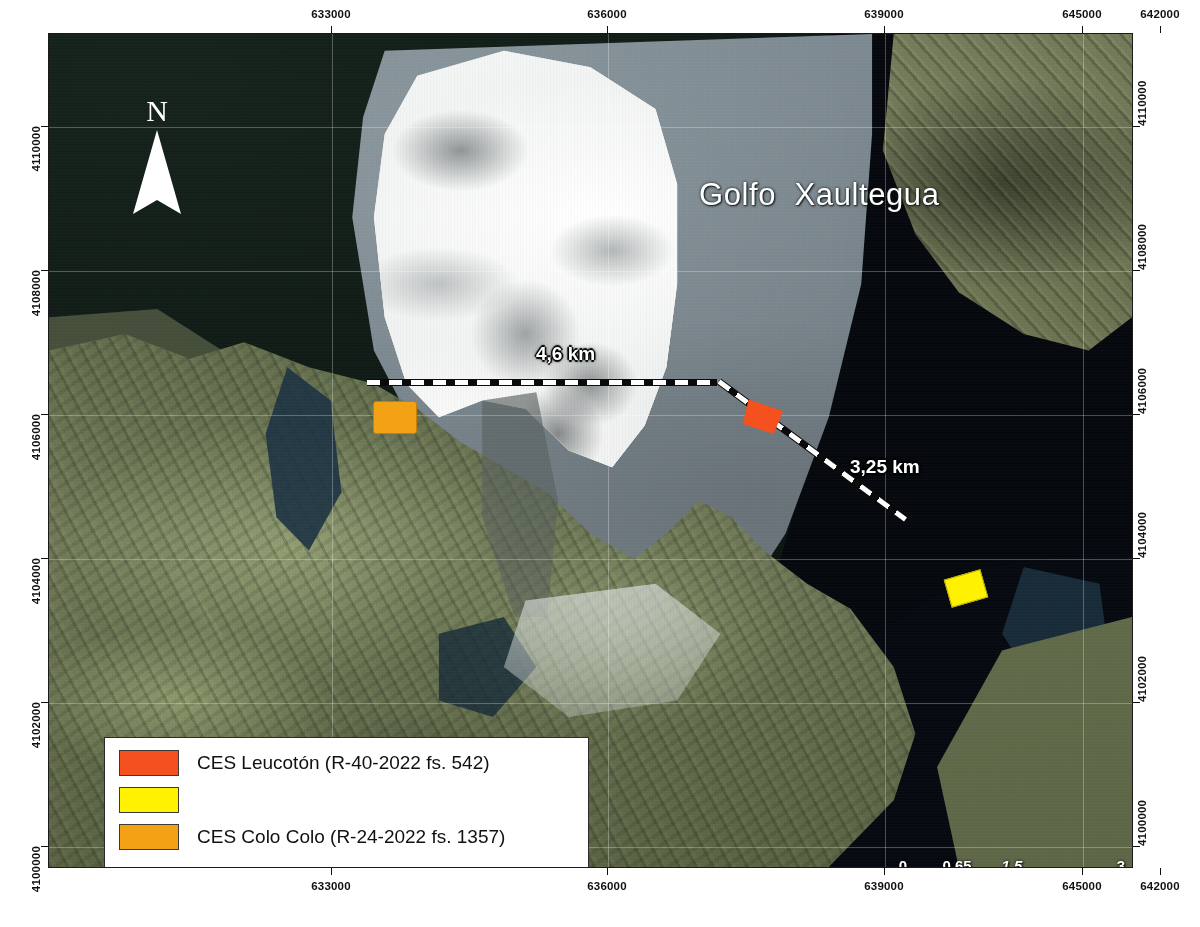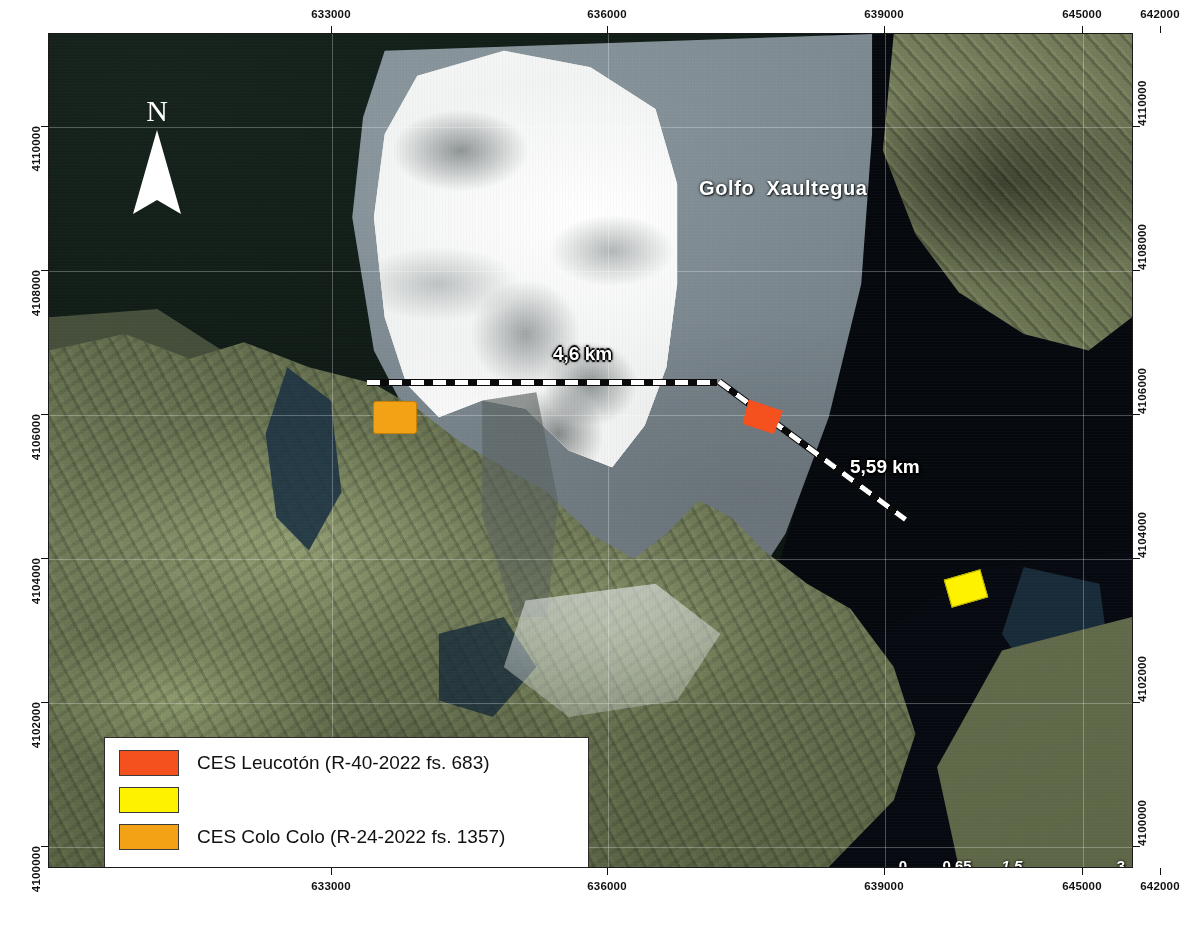--- a/index.html
+++ b/index.html
@@ -181,21 +181,21 @@
   
   #north-arrow{position:absolute;left:80px;top:62px;width:56px;height:120px;}
   #north-letter{
     position:absolute;left:0;top:0;width:56px;text-align:center;
     font-family:"Liberation Serif", serif;font-size:30px;color:#fff;line-height:1;
   }
 
   
   #gulf-label{
     position:absolute;left:650px;top:143px;
-    font-size:20px;font-weight:700;color:#ffffff;letter-spacing:.6px;
+    font-size:31px;font-weight:400;color:#ffffff;letter-spacing:.6px;
     text-shadow:0 0 3px rgba(20,28,28,.95), 1px 1px 2px rgba(0,0,0,.85);
     white-space:pre;
   }
 
   
   .meas-line{position:absolute;transform-origin:0 50%;height:7px;}
   .meas-line .casing{position:absolute;left:0;top:0;height:100%;width:100%;background:#0b0b0b;}
   .meas-line .dashes{
     position:absolute;left:0;top:1px;height:5px;width:100%;
     background:repeating-linear-gradient(90deg,#ffffff 0 13px, transparent 13px 22px);
@@ -281,47 +281,47 @@
         <polygon points="28,0 52,84 28,70 4,84" fill="#ffffff"></polygon>
       </svg>
     </div>
 
     <div id="gulf-label">Golfo  Xaultegua</div>
 
     <div class="meas-line" style="left:318px;top:345px;width:350px;">
       <div class="casing"></div>
       <div class="dashes"></div>
     </div>
-    <div class="meas-text" style="left:504px;top:309px;">4,6 km</div>
+    <div class="meas-text" style="left:487px;top:309px;">4,6 km</div>
 
     <div class="meas-line" style="left:670px;top:344px;width:232px;transform:rotate(36.5deg);">
       <div class="casing"></div>
       <div class="dashes"></div>
     </div>
-    <div class="meas-text" style="left:801px;top:422px;">5,59 km</div>
+    <div class="meas-text" style="left:801px;top:422px;">3,25 km</div>
 
     <div class="site" id="site-colocolo"></div>
     <div class="site" id="site-leucoton"></div>
     <div class="site" id="site-perezdearce"></div>
 
     <div id="scalebar">
       <div id="scalebar-ticks">
           <span style="left: 0px;">0</span>
           <span style="left: 54px;">0,65</span>
           <span style="left: 109px; font-style: italic;">1,5</span>
           <span style="left: 218px;">3</span>
         </div>
 
     </div>
 
     <div id="legend">
       <div id="legend-rows">
           <div class="legend-row">
             <div class="legend-swatch" style="background: rgb(244, 81, 30);"></div>
-            <div class="legend-text">CES Leucotón (R-40-2022 fs. 683)</div>
+            <div class="legend-text">CES Leucotón (R-40-2022 fs. 542)</div>
           </div>
           <div class="legend-row">
             <div class="legend-swatch" style="background: rgb(255, 242, 0);"></div>
           </div>
           <div class="legend-row">
             <div class="legend-swatch" style="background: rgb(244, 162, 21);"></div>
             <div class="legend-text">CES Colo Colo (R-24-2022 fs. 1357)</div>
           </div>
         </div>
     </div>

